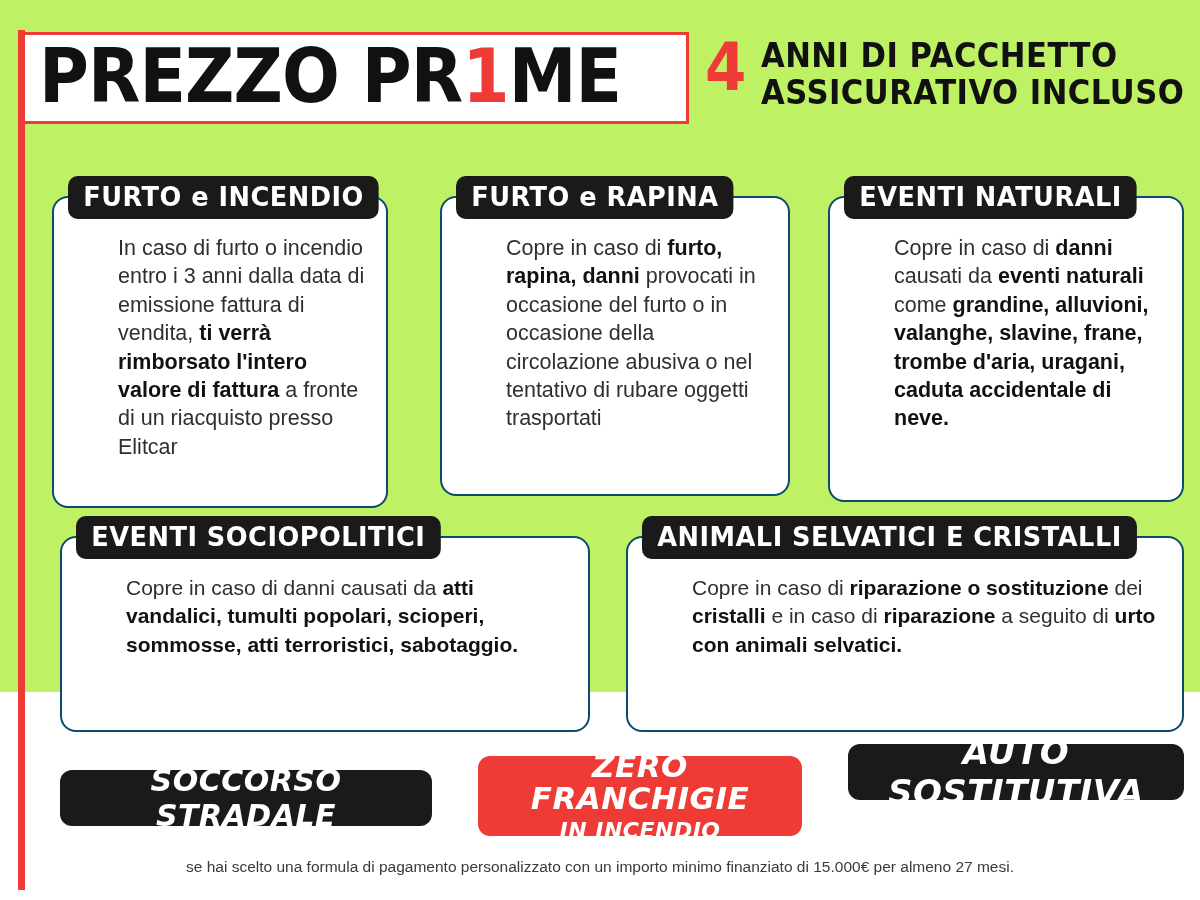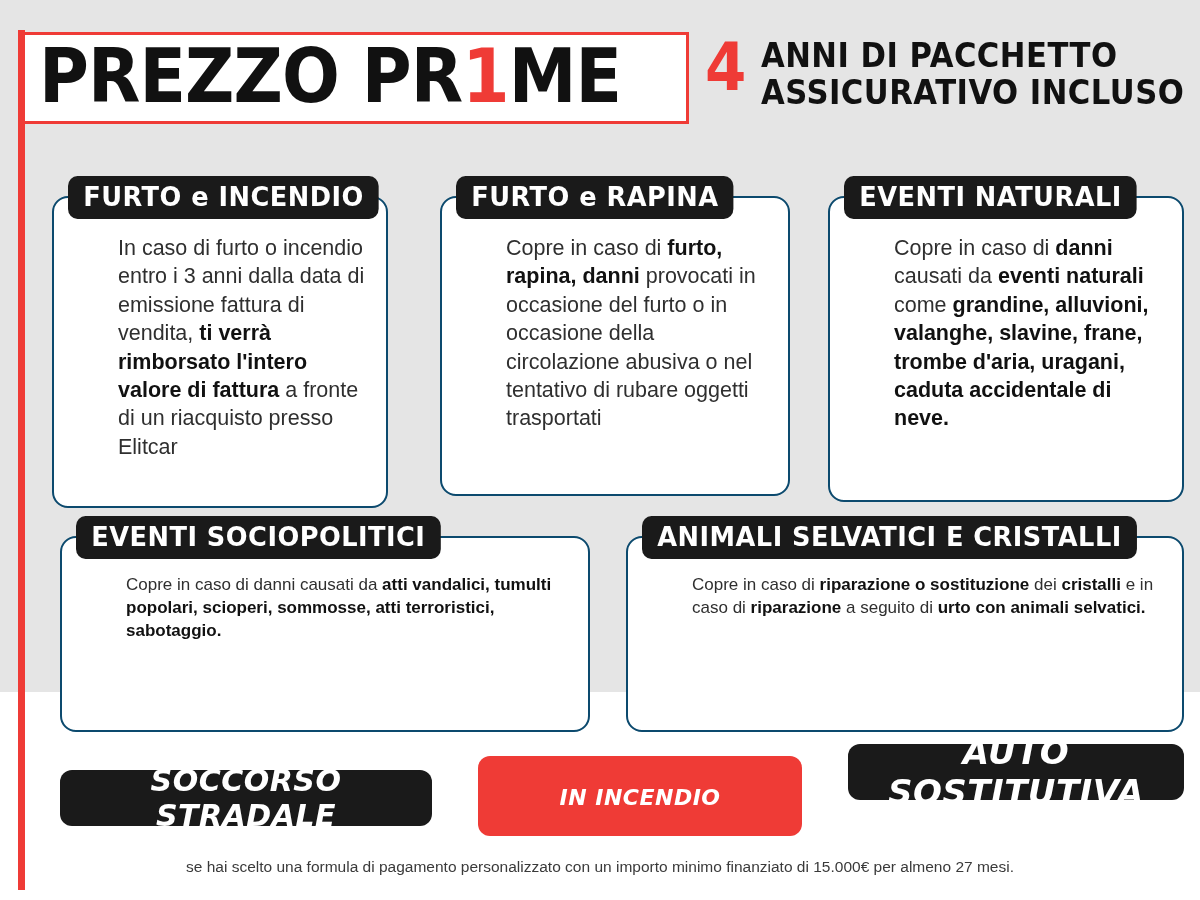--- a/index.html
+++ b/index.html
@@ -6,21 +6,21 @@
   html, body {
     margin: 0; padding: 0;
     width: 1200px; height: 900px;
     background: #ffffff;
     font-family: "Liberation Sans", sans-serif;
     overflow: hidden;
   }
   .page {
     position: relative;
     width: 1200px; height: 692px;
-    background: #e5e5e5;
+    background: #bef264;
   }
   
   .spine {
     position: absolute;
     left: 18px; top: 30px;
     width: 7px; height: 860px;
     background: #ef3b36;
   }
   
   .header {
@@ -105,21 +105,21 @@
   }
   .card-body b { color: #111111; font-weight: bold; }
 
   #card-furto-incendio { left: 52px;  top: 196px; width: 336px; height: 312px; }
   #card-furto-rapina   { left: 440px; top: 196px; width: 350px; height: 300px; }
   #card-eventi-nat     { left: 828px; top: 196px; width: 356px; height: 306px; }
   #card-sociopolitici  { left: 60px;  top: 536px; width: 530px; height: 196px; }
   #card-animali        { left: 626px; top: 536px; width: 558px; height: 196px; }
 
   #card-sociopolitici .card-body,
-  #card-animali .card-body { font-size: 17px; line-height: 1.35; }
+  #card-animali .card-body { font-size: 21px; line-height: 1.35; }
 
   
   .pill {
     position: absolute;
     background: #1a1a1a;
     color: #ffffff;
     border-radius: 12px;
     font-family: "DejaVu Sans", sans-serif;
     font-weight: bold;
     display: flex;
@@ -195,20 +195,21 @@
   </div>
 
   <div class="card" id="card-animali">
     <div class="card-title">ANIMALI SELVATICI E CRISTALLI</div>
     <div class="card-body">Copre in caso di <b>riparazione o sostituzione</b> dei <b>cristalli</b> e in caso di <b>riparazione</b> a seguito di <b>urto con animali selvatici.</b></div>
   </div>
 
   <div class="pill" id="pill-soccorso">SOCCORSO STRADALE</div>
 
   <div class="pill" id="pill-zero">
+    <span class="l1">ZERO FRANCHIGIE</span>
     <span class="l2">IN INCENDIO</span>
   </div>
 
   <div class="pill" id="pill-auto">AUTO SOSTITUTIVA</div>
 
   <div class="footnote">se hai scelto una formula di pagamento personalizzato con un importo minimo finanziato di 15.000€ per almeno 27 mesi.</div>
 
 </div>
 
 </body></html>

